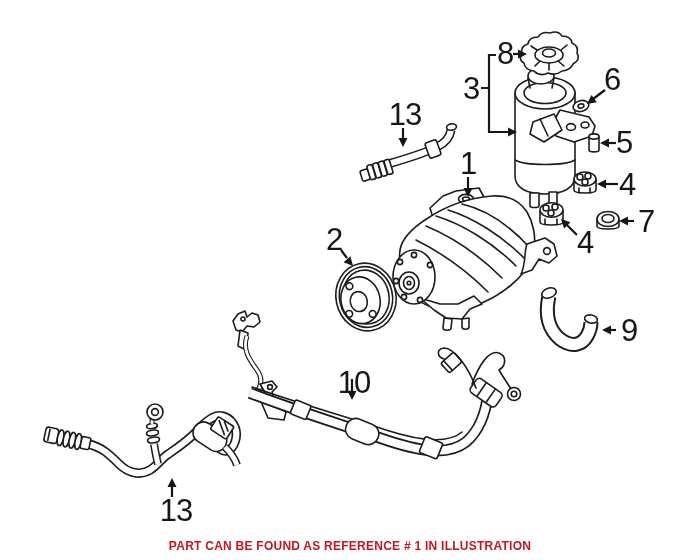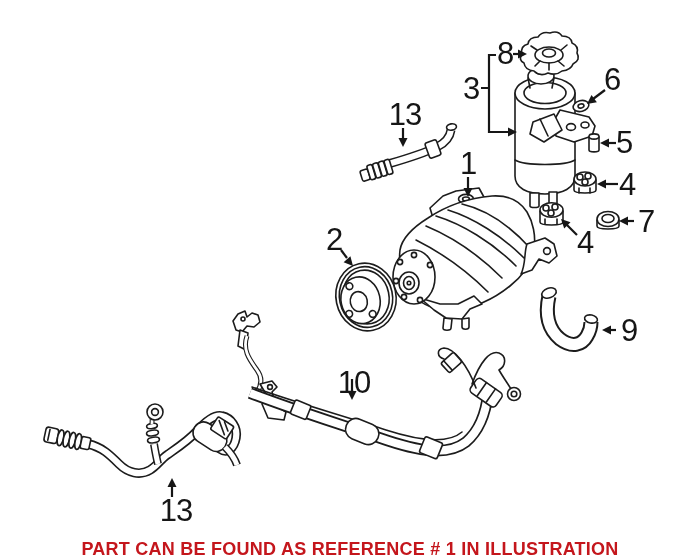--- a/index.html
+++ b/index.html
@@ -6,21 +6,21 @@
   body{width:700px;height:560px;overflow:hidden;}
   .stage{position:relative;width:700px;height:560px;font-family:"Liberation Sans",sans-serif;background:#ffffff;}
   .art{position:absolute;left:0;top:0;}
   .callout{
     position:absolute;transform:translate(-50%,-50%);
     font-size:31px;font-weight:400;color:#161616;line-height:1;letter-spacing:-1px;
     user-select:none;white-space:nowrap;
   }
   .caption{
     position:absolute;top:539px;left:50%;transform:translateX(-50%);
-    font-size:18px;font-weight:700;color:#C4161C;letter-spacing:.25px;white-space:nowrap;
+    font-size:12px;font-weight:700;color:#C4161C;letter-spacing:.25px;white-space:nowrap;
   }
   
   .o{fill:none;stroke:#1c1c1c;stroke-width:1.6;stroke-linecap:round;stroke-linejoin:round;}
   .f{fill:#ffffff;stroke:#1c1c1c;stroke-width:1.6;stroke-linejoin:round;}
   .ho{fill:none;stroke:#1c1c1c;stroke-linecap:butt;}
   .hi{fill:none;stroke:#ffffff;stroke-linecap:butt;}
   .ar{stroke:#161616;stroke-width:2.2;fill:none;stroke-linecap:butt;}
   .ah{fill:#161616;stroke:none;}
 </style>
 </head>

